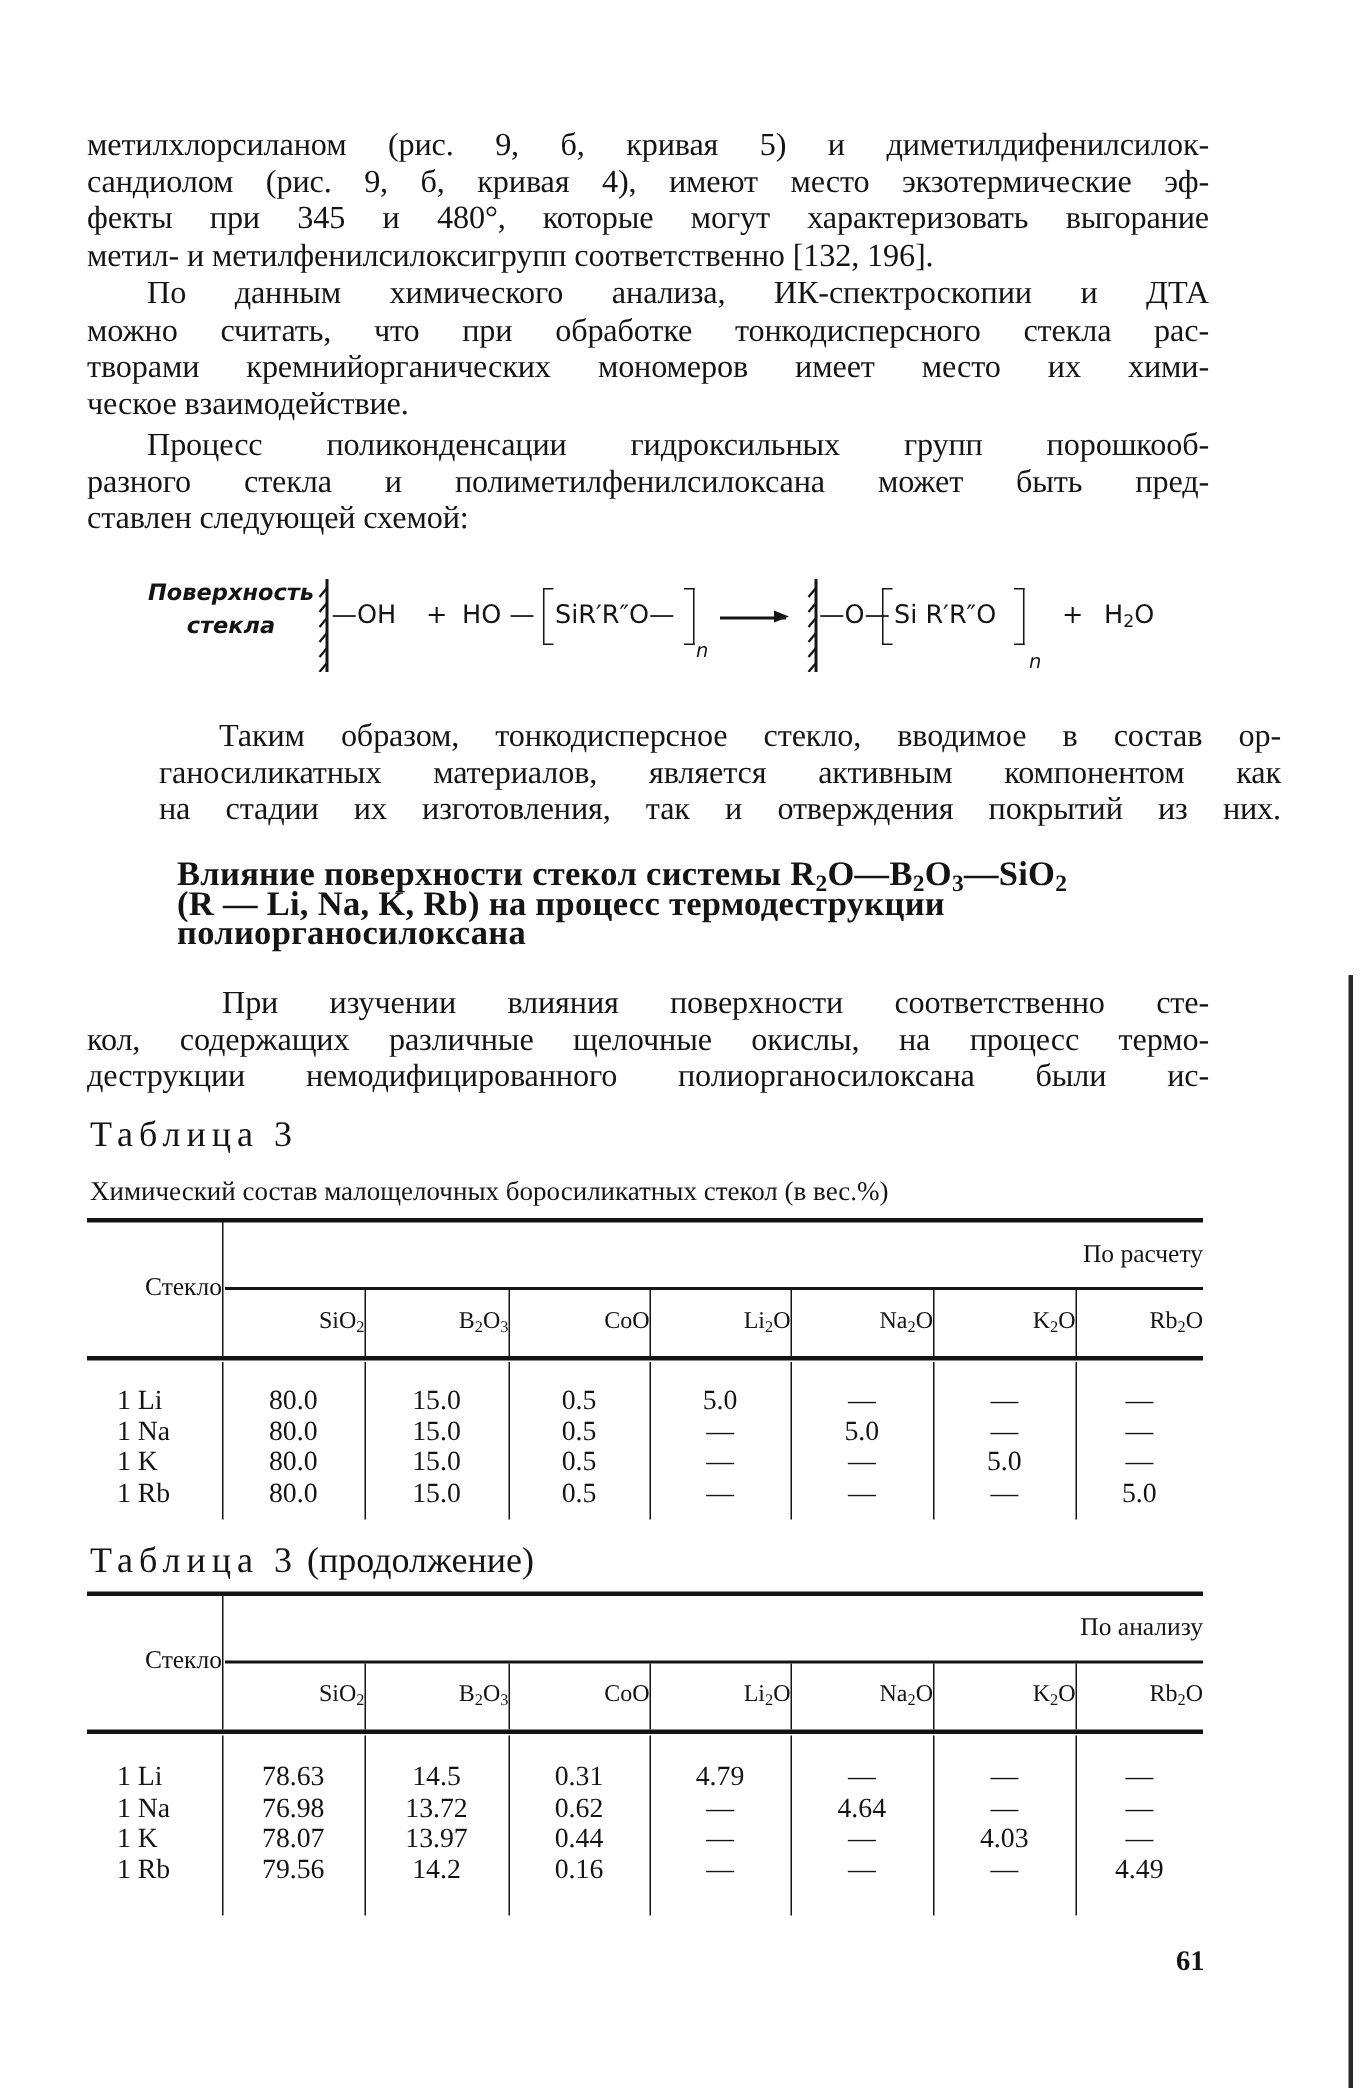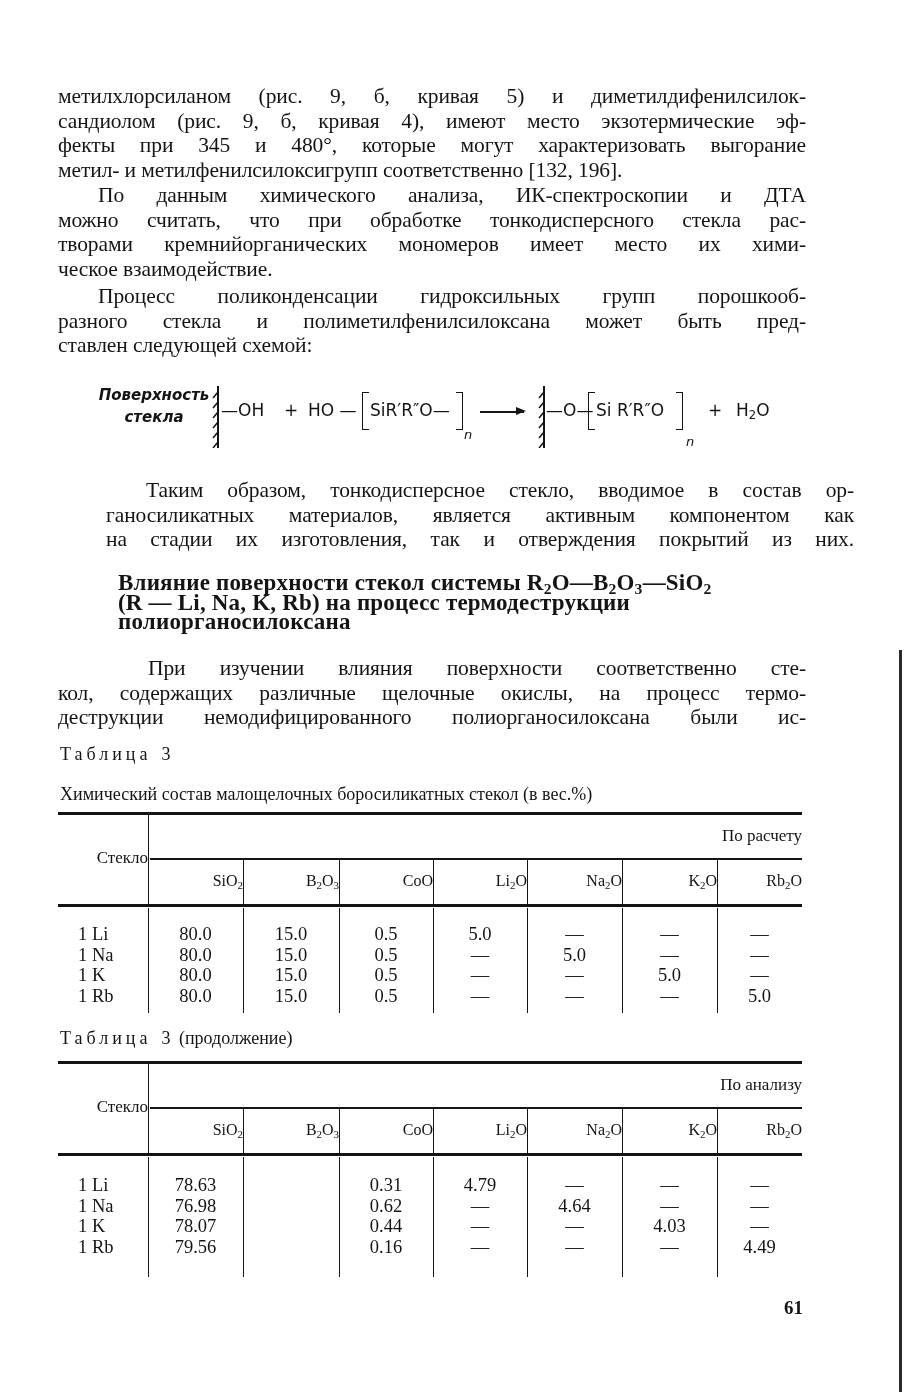--- a/index.html
+++ b/index.html
@@ -32,21 +32,21 @@
   .formula .sub { position: absolute; font-size: 13px; font-style: italic; }
   .formula .br { position: absolute; top: 10px; height: 36px; width: 6px; border: 1.6px solid #141414; }
   .formula .br.l { border-right: none; }
   .formula .br.r { border-left: none; }
   .formula .arrow { position: absolute; top: 29px; height: 1.6px; background: #141414; }
   .formula .arrow::after { content: ""; position: absolute; right: -2px; top: -4px; border-left: 10px solid #141414; border-top: 4.5px solid transparent; border-bottom: 4.5px solid transparent; }
   .heading {
     position: absolute; left: 118px; top: 573px; width: 640px;
     font-size: 23px; line-height: 19.5px; font-weight: bold; letter-spacing: 0.2px;
   }
-  .tcap { position: absolute; left: 60px; font-size: 18px; letter-spacing: 4px; }
+  .tcap { position: absolute; left: 60px; font-size: 24px; letter-spacing: 4px; }
   .tcap .num { letter-spacing: 0; margin-left: 10px; }
   .tcap .it { letter-spacing: 0; }
   .tdesc { position: absolute; left: 60px; top: 784px; font-size: 18px; }
   .tbl { position: absolute; left: 58px; width: 744px; }
   .tbl .rule { position: absolute; left: 0; right: 0; height: 3px; background: #141414; }
   .tbl .rule.thin { height: 1.5px; }
   .tbl .vline { position: absolute; width: 1.3px; background: #141414; }
   .tbl .cell { position: absolute; text-align: right; font-size: 17px; }
   .tbl .hdr { font-size: 16px; }
   .tbl .datacol { position: absolute; font-size: 18.5px; line-height: 20.5px; text-align: center; }
@@ -260,20 +260,26 @@
       <div>1 Na</div>
       <div>1 K</div>
       <div>1 Rb</div>
     </div>
     <div class="datacol" style="left:90px; width:95px; top:114px">
       <div>78.63</div>
       <div>76.98</div>
       <div>78.07</div>
       <div>79.56</div>
     </div>
+    <div class="datacol" style="left:185px; width:96px; top:114px">
+      <div>14.5</div>
+      <div>13.72</div>
+      <div>13.97</div>
+      <div>14.2</div>
+    </div>
     <div class="datacol" style="left:281px; width:94px; top:114px">
       <div>0.31</div>
       <div>0.62</div>
       <div>0.44</div>
       <div>0.16</div>
     </div>
     <div class="datacol" style="left:375px; width:94px; top:114px">
       <div>4.79</div>
       <div>—</div>
       <div>—</div>

